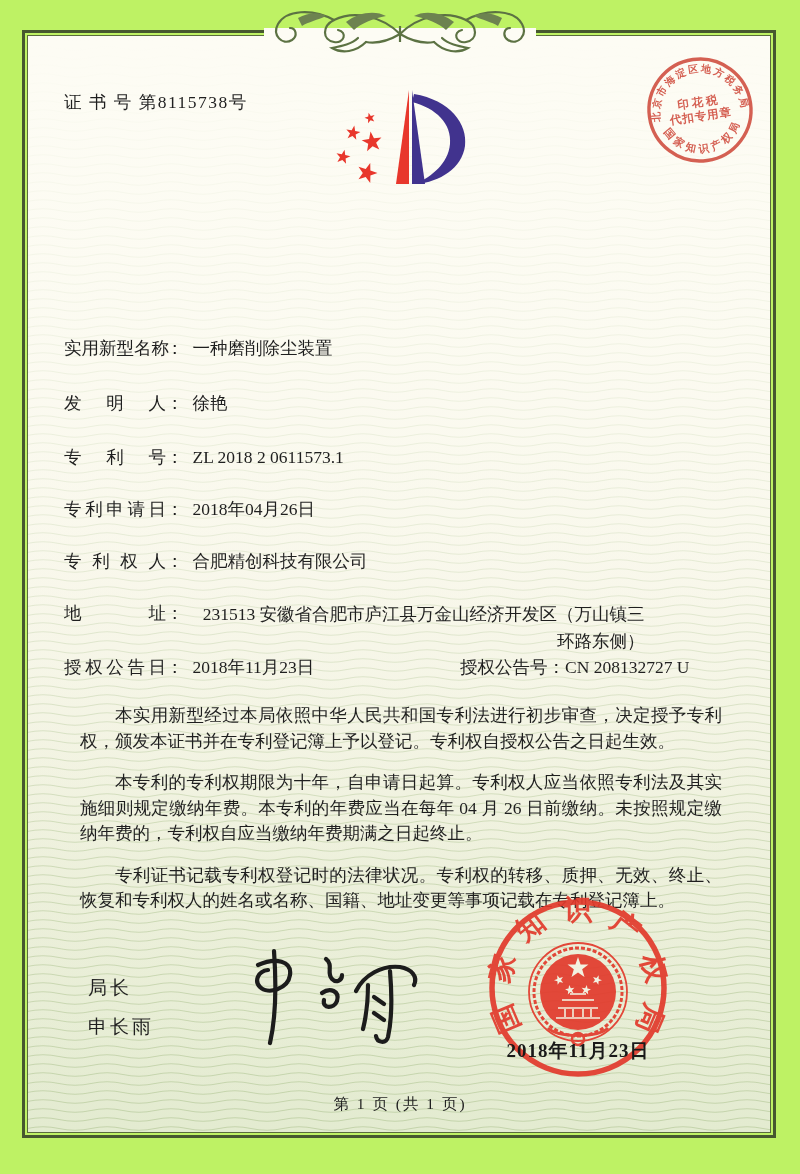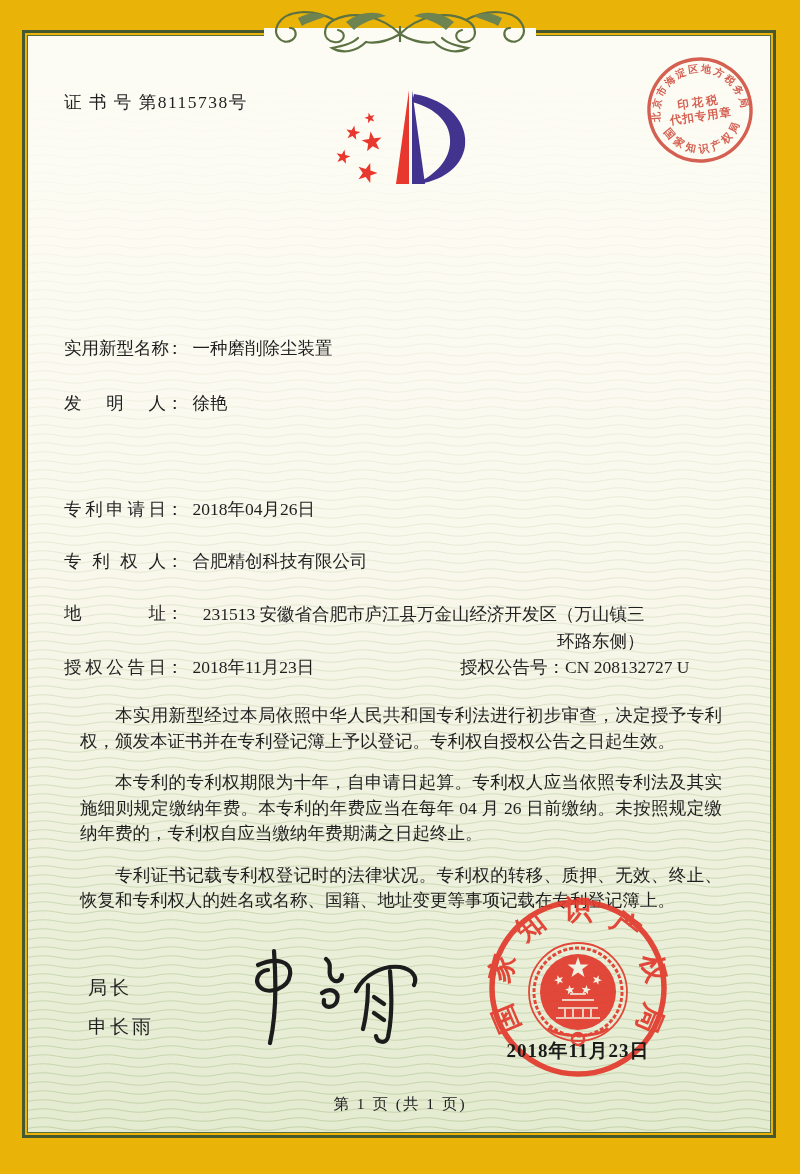--- a/index.html
+++ b/index.html
@@ -1,16 +1,16 @@
 <!DOCTYPE html>
 <html><head>
 <meta charset="utf-8">
 <style>
   html,body{margin:0;padding:0;background:#e9e6da;}
-  .page{position:relative;width:800px;height:1174px;margin:0 auto;background:#eab308;
+  .page{position:relative;width:800px;height:1174px;margin:0 auto;background:#bef264;
         font-family:"Liberation Serif","DejaVu Serif",serif;color:#1f1f1f;overflow:hidden;}
   .frame{position:absolute;left:22px;top:30px;width:754px;height:1108px;
          border:3px solid #46582f;box-sizing:border-box;}
   .frame-inner{position:absolute;left:2px;top:2px;right:2px;bottom:2px;border:1px solid #5a6c3d;}
   .bg-svg{position:absolute;left:27px;top:35px;}
   .ornament-svg{position:absolute;left:246px;top:0;}
   .logo-svg{position:absolute;left:336px;top:84px;}
   .stamp-svg{position:absolute;left:640px;top:50px;transform:rotate(-8deg);}
   .cert-no{position:absolute;left:64px;top:90px;font-size:17.5px;letter-spacing:1.5px;}
   .title{position:absolute;left:0;right:0;top:218px;text-align:center;
@@ -112,20 +112,23 @@
       <text x="60" y="70" font-size="11.5" letter-spacing="1" font-weight="700" text-anchor="middle">代扣专用章</text>
     </g>
   </svg>
 
 
   <div class="row" style="top:336px">
     <span class="lbl">实用新型名称</span><span>：</span><span class="val">一种磨削除尘装置</span>
   </div>
   <div class="row" style="top:391px">
     <span class="lbl">发明人</span><span>：</span><span class="val">徐艳</span>
+  </div>
+  <div class="row" style="top:445px">
+    <span class="lbl">专利号</span><span>：</span><span class="val">ZL 2018 2 0611573.1</span>
   </div>
   <div class="row" style="top:497px">
     <span class="lbl">专利申请日</span><span>：</span><span class="val">2018年04月26日</span>
   </div>
   <div class="row" style="top:549px">
     <span class="lbl">专利权人</span><span>：</span><span class="val">合肥精创科技有限公司</span>
   </div>
   <div class="row wrap" style="top:601px">
     <span class="lbl">地址</span><span>：</span><span class="val">231513 安徽省合肥市庐江县万金山经济开发区（万山镇三环路东侧）</span>
   </div>

